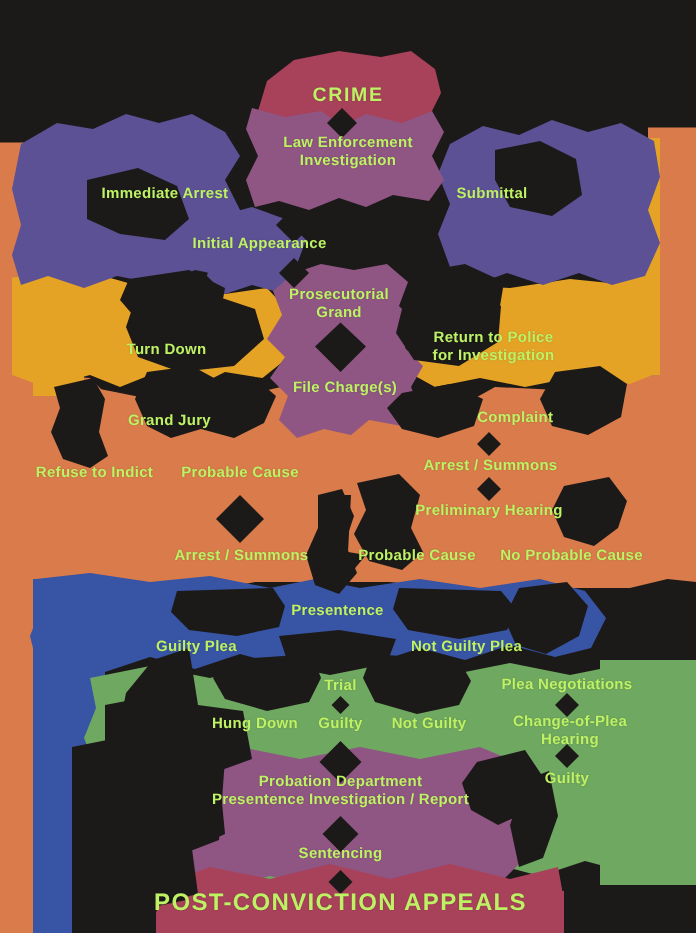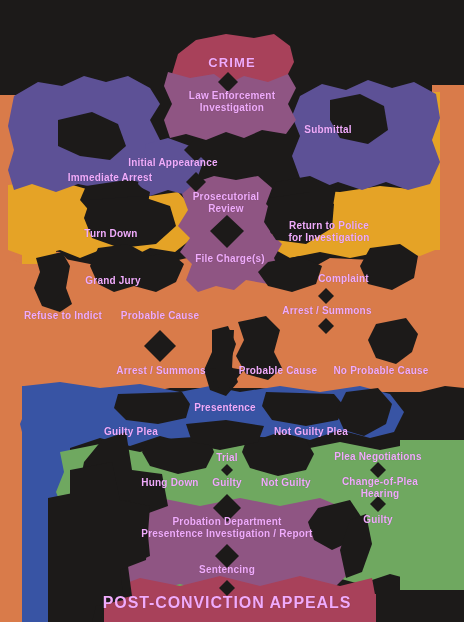--- a/index.html
+++ b/index.html
@@ -6,21 +6,21 @@
   body{font-family:"Liberation Sans",sans-serif;}
   #stage{
     position:relative;
     width:464px;height:622px;
     background:#1c1a19;
     overflow:hidden;
   }
   #art{position:absolute;inset:0;width:464px;height:622px;}
   .lbl{
     position:absolute;
-    color:#f0abfc;
+    color:#bef264;
     font-family:"Liberation Sans",sans-serif;
     font-weight:bold;
     text-align:center;
     line-height:1.18;
     letter-spacing:.2px;
     transform:translate(-50%,-50%);
     white-space:pre;
     text-shadow:0 0 1px rgba(0,0,0,.25);
     pointer-events:auto;
   }
@@ -152,46 +152,47 @@
 
     <path fill="#1c1a19" d="M70,470 L112,462 L120,500 L150,506 L146,560 L120,570 L124,600 L96,606 L92,622 L70,622 Z"></path>
     <path fill="#1c1a19" d="M350,520 L366,514 L372,544 L362,572 L346,578 L340,550 Z"></path>
   </svg>
 
   <div class="lbl s13" style="left:232px;top:63px;">CRIME</div>
 
   <div class="lbl s10" style="left:232px;top:102px;">Law Enforcement
 Investigation</div>
 
-  <div class="lbl s10" style="left:110px;top:130px;margin-top:48px;">Immediate Arrest</div>
+  <div class="lbl s10" style="left:110px;top:130px;">Immediate Arrest</div>
 
   <div class="lbl s10" style="left:328px;top:130px;">Submittal</div>
 
   <div class="lbl s10" style="left:173px;top:163px;">Initial Appearance</div>
 
   <div class="lbl s10" style="left:226px;top:203px;">Prosecutorial
-Review</div>
+Grand</div>
 
   <div class="lbl s10" style="left:111px;top:234px;">Turn Down</div>
 
   <div class="lbl s10" style="left:329px;top:232px;">Return to Police
 for Investigation</div>
 
   <div class="lbl s10" style="left:230px;top:259px;">File Charge(s)</div>
 
   <div class="lbl s10" style="left:113px;top:281px;">Grand Jury</div>
 
   <div class="lbl s10" style="left:327px;top:279px;padding-left:33px;">Complaint</div>
 
   <div class="lbl s10" style="left:63px;top:316px;">Refuse to Indict</div>
 
   <div class="lbl s10" style="left:160px;top:316px;">Probable Cause</div>
 
   <div class="lbl s10" style="left:327px;top:311px;">Arrest / Summons</div>
 
+  <div class="lbl s10" style="left:326px;top:341px;">Preliminary Hearing</div>
 
   <div class="lbl s10" style="left:161px;top:371px;">Arrest / Summons</div>
 
   <div class="lbl s10" style="left:278px;top:371px;">Probable Cause</div>
 
   <div class="lbl s10" style="left:381px;top:371px;">No Probable Cause</div>
 
   <div class="lbl s10" style="left:225px;top:408px;">Presentence</div>
 
   <div class="lbl s10" style="left:131px;top:432px;">Guilty Plea</div>

